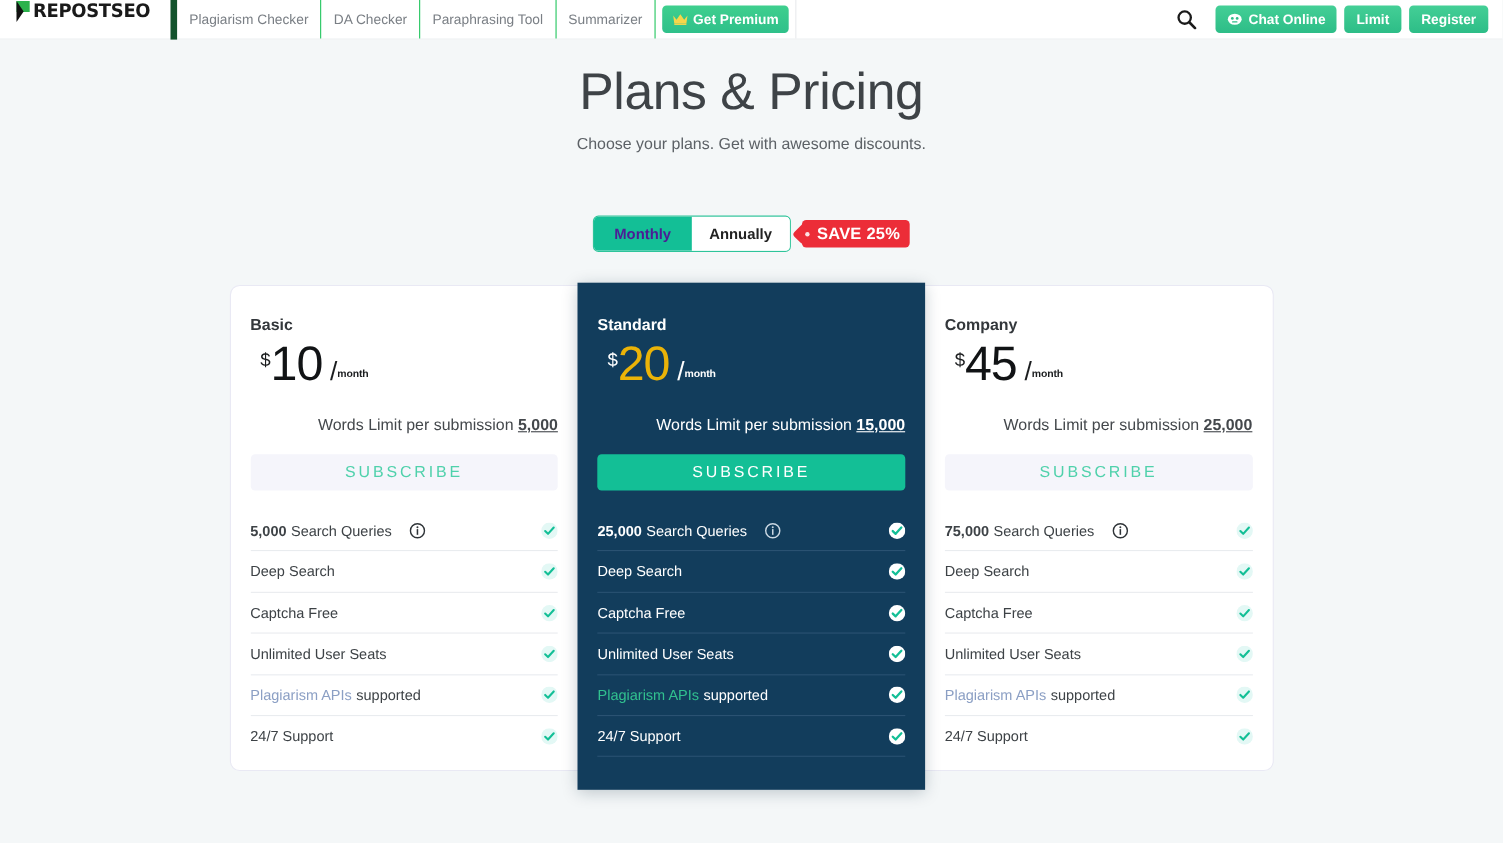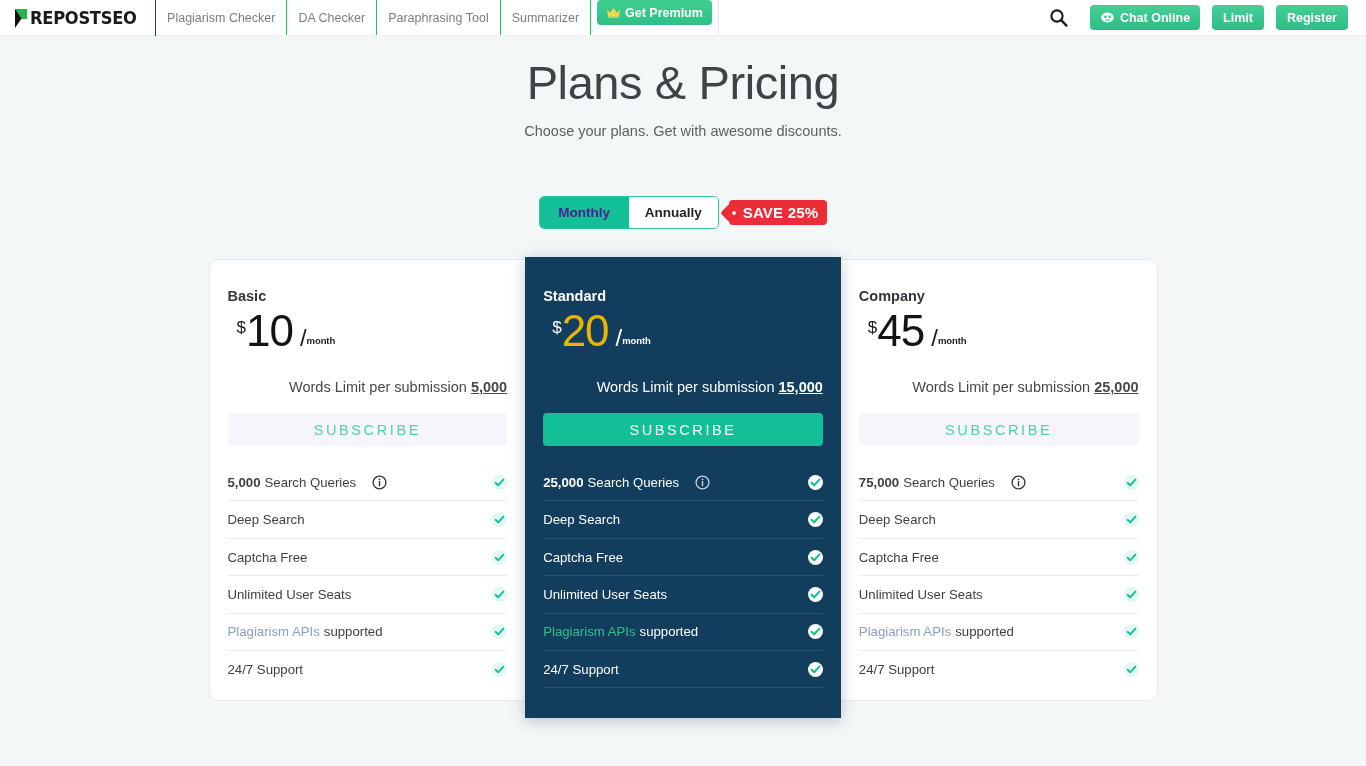--- a/index.html
+++ b/index.html
@@ -13,23 +13,23 @@
   
   .navbar {
     height: 36px;
     background: #ffffff;
     display: flex;
     align-items: stretch;
     position: relative;
     border-bottom: 1px solid #eceff1;
   }
   .logo-wrap {
-    display: flex; align-items: center;
+    display: flex; 
     padding: 0 14px 0 14px;
-    border-right: 1px solid #14532d;
+    border-right: 6px solid #14532d;
     height: 36px;
   }
   .logo-mark {
     width: 15px; height: 21px;
     position: relative; margin-right: 1px;
     flex: none;
   }
   .logo-mark svg { display: block; }
   .logo-text {
     font-weight: bold;
@@ -45,43 +45,43 @@
     display: flex; align-items: center;
     padding: 0 11px;
     font-size: 12.5px;
     color: #7a7f85;
     border-right: 1px solid #22c55e;
     white-space: nowrap;
     cursor: pointer;
     background: transparent;
   }
   .nav-premium-cell {
-    display: flex; 
+    display: flex; align-items: center;
     padding: 0 6px;
     border-right: 1px solid #e8eaed;
   }
   .btn-premium {
     background: linear-gradient(180deg,#3ecf8e 0%,#2fc08a 100%);
     color: #ffffff;
     font-size: 12.5px;
     font-weight: bold;
     border: none; border-radius: 4px;
     height: 25px;
     padding: 0 9px;
     display: flex; align-items: center; gap: 4px;
     cursor: pointer;
     white-space: nowrap;
   }
   .crown { display:block; }
 
   .nav-right {
     margin-left: auto;
     display: flex; align-items: center;
-    gap: 12px;
-    padding-right: 18px;
+    gap: 7px;
+    padding-right: 13px;
   }
   .search-btn {
     background: transparent; border: none;
     cursor: pointer; padding: 0 10px;
     display: flex; align-items: center;
   }
   .btn-chat {
     background: linear-gradient(180deg,#44cf96 0%,#2dbd87 100%);
     color: #fff; border: none; border-radius: 4px;
     height: 25px; padding: 0 10px;

